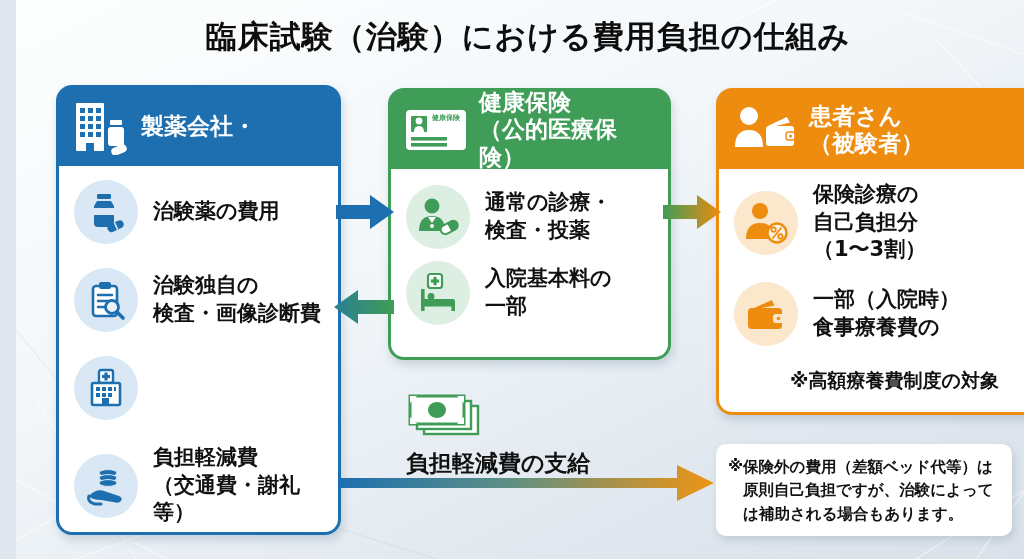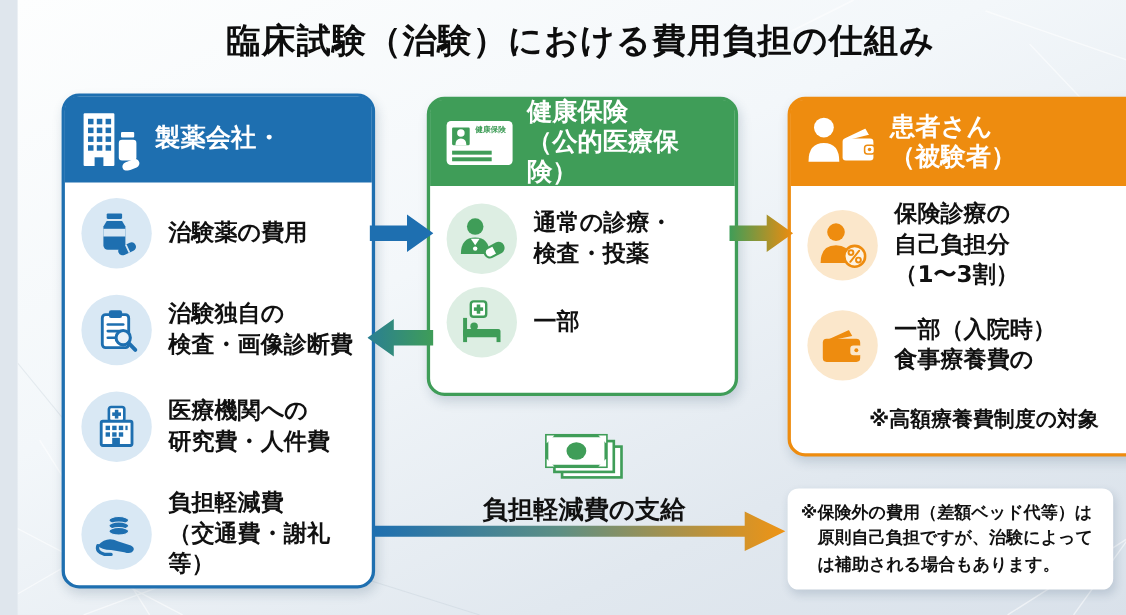--- a/index.html
+++ b/index.html
@@ -33,21 +33,21 @@
   .item { display:flex; align-items:center; gap:15px; }
   .icon-circle { width:64px; height:64px; border-radius:50%; flex:0 0 64px;
                  display:flex; align-items:center; justify-content:center; }
   .circ-blue   { background:#d9e8f4; }
   .circ-green  { background:#ddeee3; }
   .circ-orange { background:#fbe7cb; }
   .item-text { font-size:21px; font-weight:700; line-height:1.32; color:#111; }
   .tline { display:block; }
   .panel-note { font-size:19px; font-weight:700; padding:4px 0 0 2px;text-align:center; }
   .arrow { position:absolute; z-index:5; }
-  .money-flow { position:absolute; left:390px; top:392px; width:250px; text-align:center; z-index:4; }
+  .money-flow { position:absolute; left:390px; top:392px; width:250px; z-index:4; }
   .money-label { margin-top:4px; font-size:23px; font-weight:700; }
   .footnote {
     position:absolute; left:700px; top:444px; width:296px; min-height:88px;
     background:#fff; border-radius:10px; box-shadow:2px 4px 8px rgba(40,70,100,.16);
     padding:11px 12px; display:flex; font-size:15.5px; font-weight:700; line-height:1.5;
   }
   .fn-marker { flex:0 0 auto; }
   .fn-text { flex:1;font-family:Liberation Serif, serif; }
   .card-wrap { position:relative; width:62px; height:46px; flex:0 0 62px; }
   .card-label { position:absolute; top:6px; left:27px; font-size:7px; font-weight:700;
@@ -164,24 +164,20 @@
                 <rect x="17" y="20" width="4" height="4"></rect>
               <rect x="23" y="20" width="4" height="4"></rect>
                 <rect x="29" y="20" width="2" height="4"></rect>
               <rect x="11" y="26" width="4" height="4"></rect>
                 <rect x="17" y="26" width="4" height="4"></rect>
               <rect x="23" y="26" width="4" height="4"></rect>
               <rect x="17" y="31" width="7" height="7"></rect>
             </g>
           </svg>
         </span>
-        <span class="item-text">
-          <span class="tline">医療機関への</span>
-          <span class="tline">研究費・人件費</span>
-        </span>
       </div>
 
       <div class="item">
         <span class="icon-circle circ-blue">
           <svg width="42" height="42" viewBox="0 0 42 42" fill="#1e6fb0">
             <ellipse cx="23" cy="8" rx="9" ry="3.4" stroke="#d9e8f4" stroke-width="1"></ellipse>
             <ellipse cx="23" cy="13" rx="9" ry="3.4" stroke="#d9e8f4" stroke-width="1"></ellipse>
             <ellipse cx="23" cy="18" rx="9" ry="3.4" stroke="#d9e8f4" stroke-width="1"></ellipse>
             <path d="M4 31 Q12 22 22 27 L34 31 Q38 33 36 36 Q34 39 28 37 L16 35 Q7 35 4 31 Z"></path>
             <path d="M4 31 Q2 37 10 39 L16 39" fill="none" stroke="#1e6fb0" stroke-width="3" stroke-linecap="round"></path>
@@ -243,20 +239,21 @@
             <rect x="14.8" y="8.4" width="8.4" height="3.2" fill="#3f9d58"></rect>
             <g fill="#3f9d58">
               <rect x="5" y="18" width="3.6" height="22"></rect>
               <circle cx="15" cy="25.5" r="3.4"></circle>
               <rect x="5" y="28" width="34" height="7.5" rx="2"></rect>
               <rect x="35.4" y="34" width="3.6" height="6"></rect>
             </g>
           </svg>
         </span>
         <span class="item-text">
+          <span class="tline">入院基本料の</span>
           <span class="tline">一部</span>
         </span>
       </div>
 
     </div>
   </section>
 
   <section class="panel panel-patient">
     <div class="panel-header hdr-orange">
       <span class="hicon">

